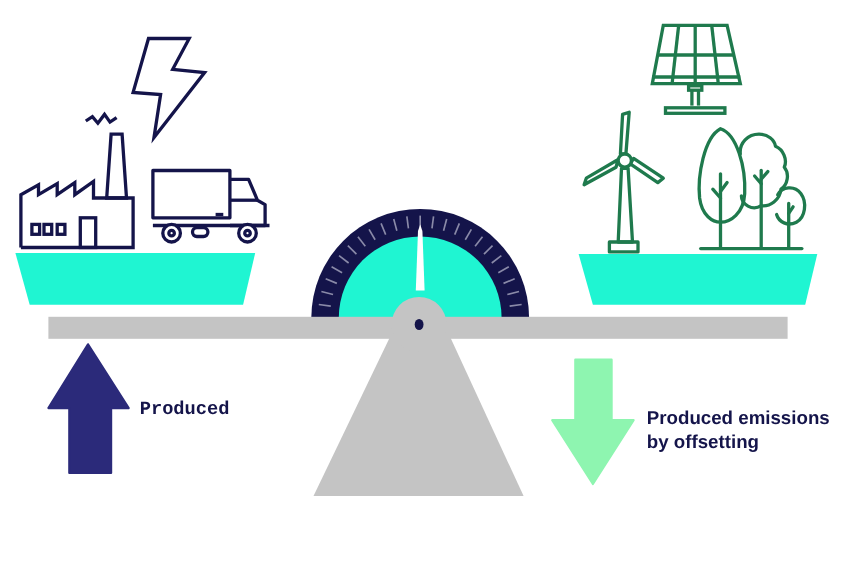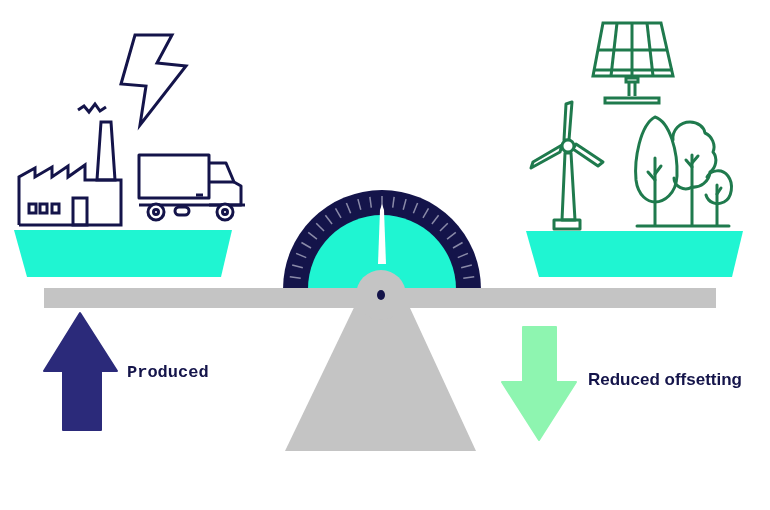--- a/index.html
+++ b/index.html
@@ -129,14 +129,15 @@
   <path d="M80,313 L117,371 L101,371 L101,430 L63,430 L63,371 L44,371 Z" fill="#2b2a7a" stroke="#2b2a7a" stroke-width="2" stroke-linejoin="round"></path>
 
   <path d="M523,327 L556,327 L556,382 L576,382 L539,440 L502,382 L523,382 Z" fill="#8ef5b0" stroke="#8ef5b0" stroke-width="2" stroke-linejoin="round"></path>
 </svg>
 
 <div class="label" id="produced-label">
   <div>Produced</div>
 </div>
 
 <div class="label" id="reduced-label">
-  <div>Reduced offsetting</div>
+  <div>Produced emissions</div>
+  <div>by offsetting</div>
 </div>
 
 </body></html>

